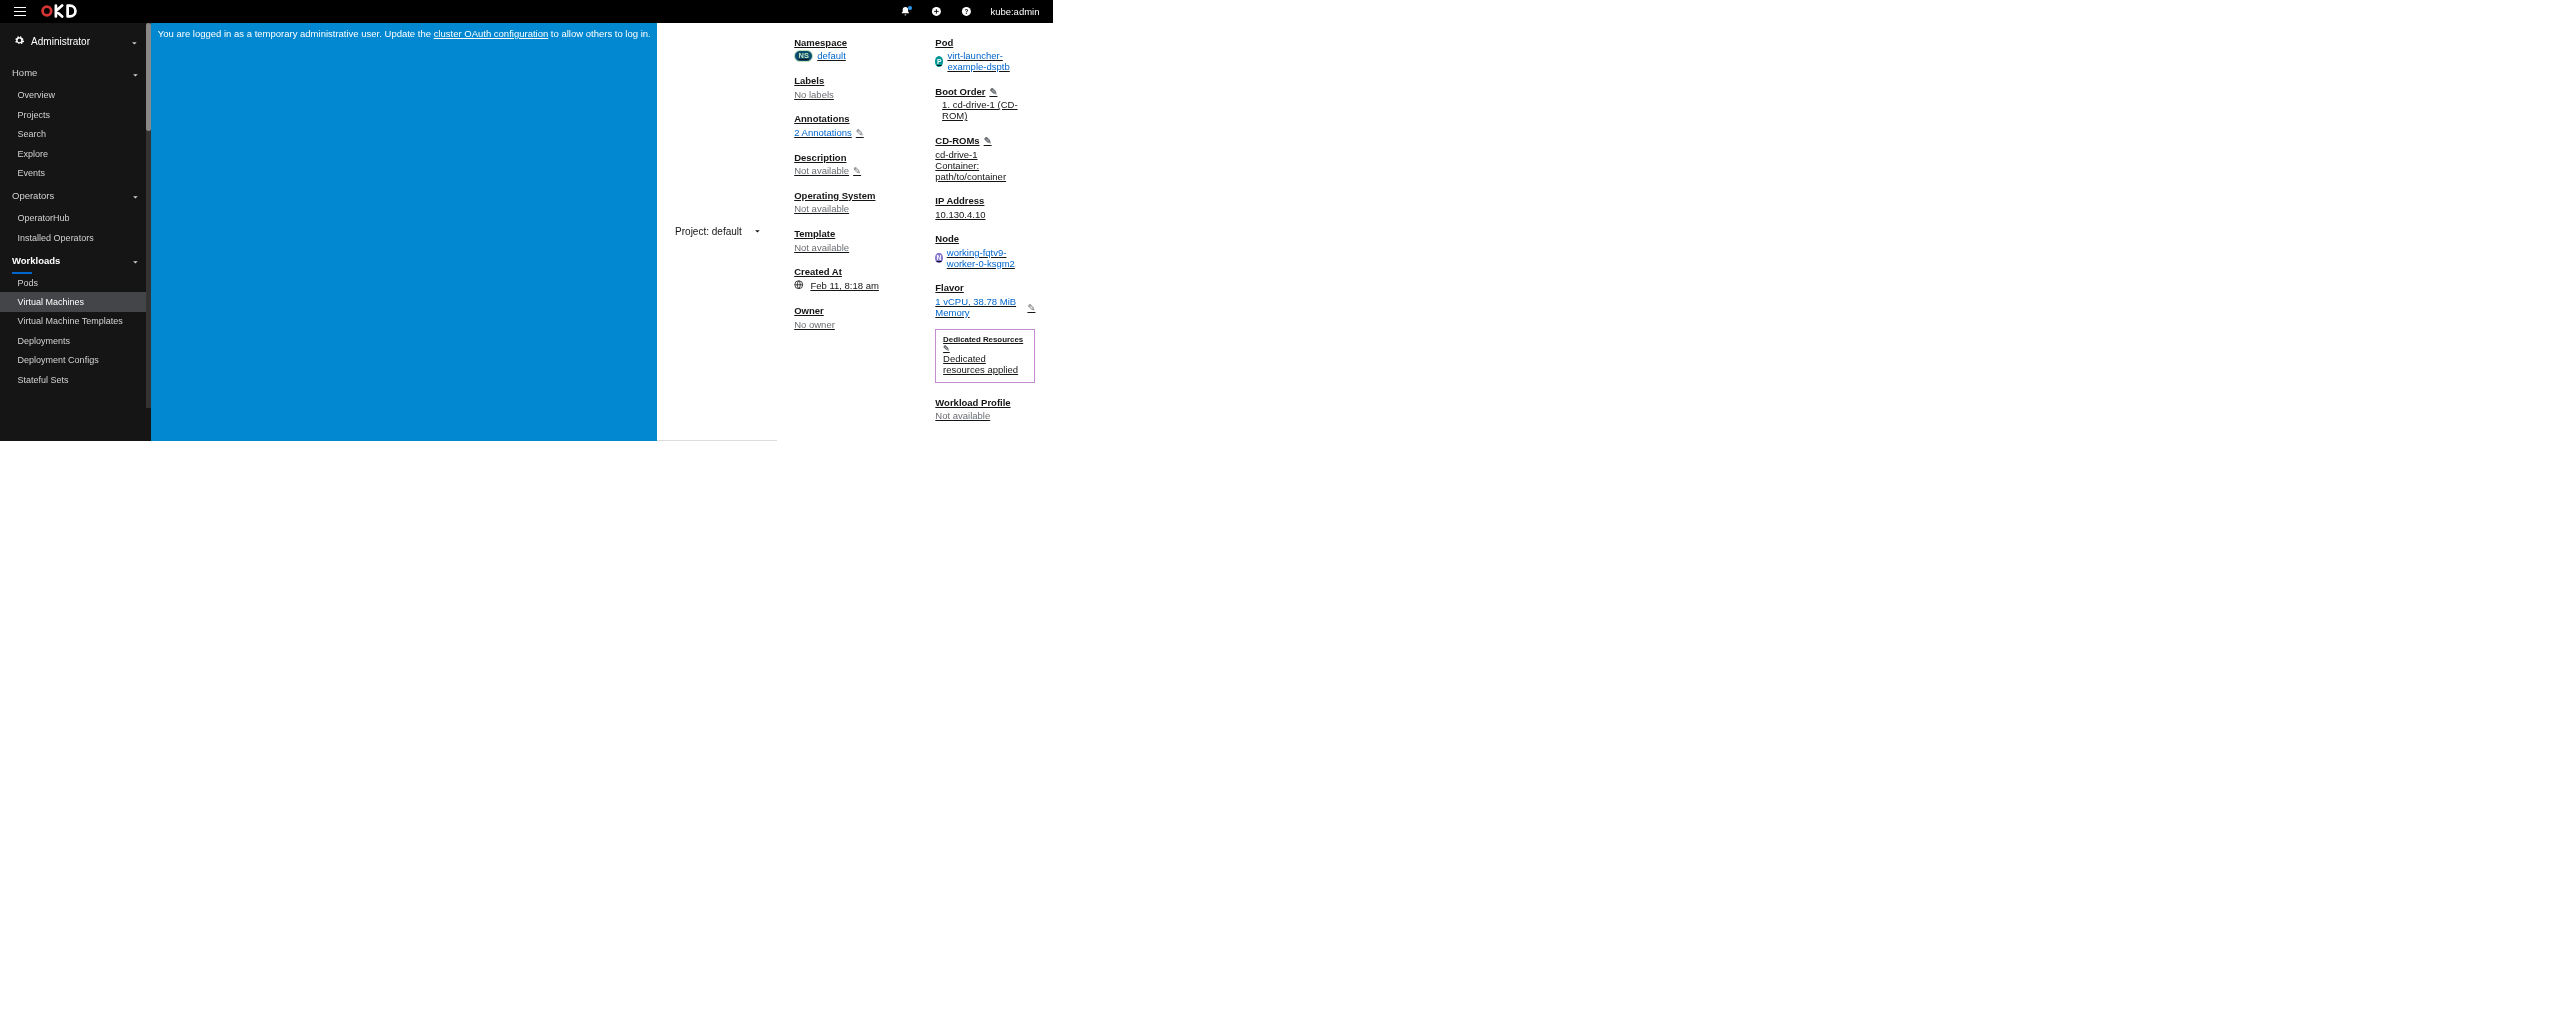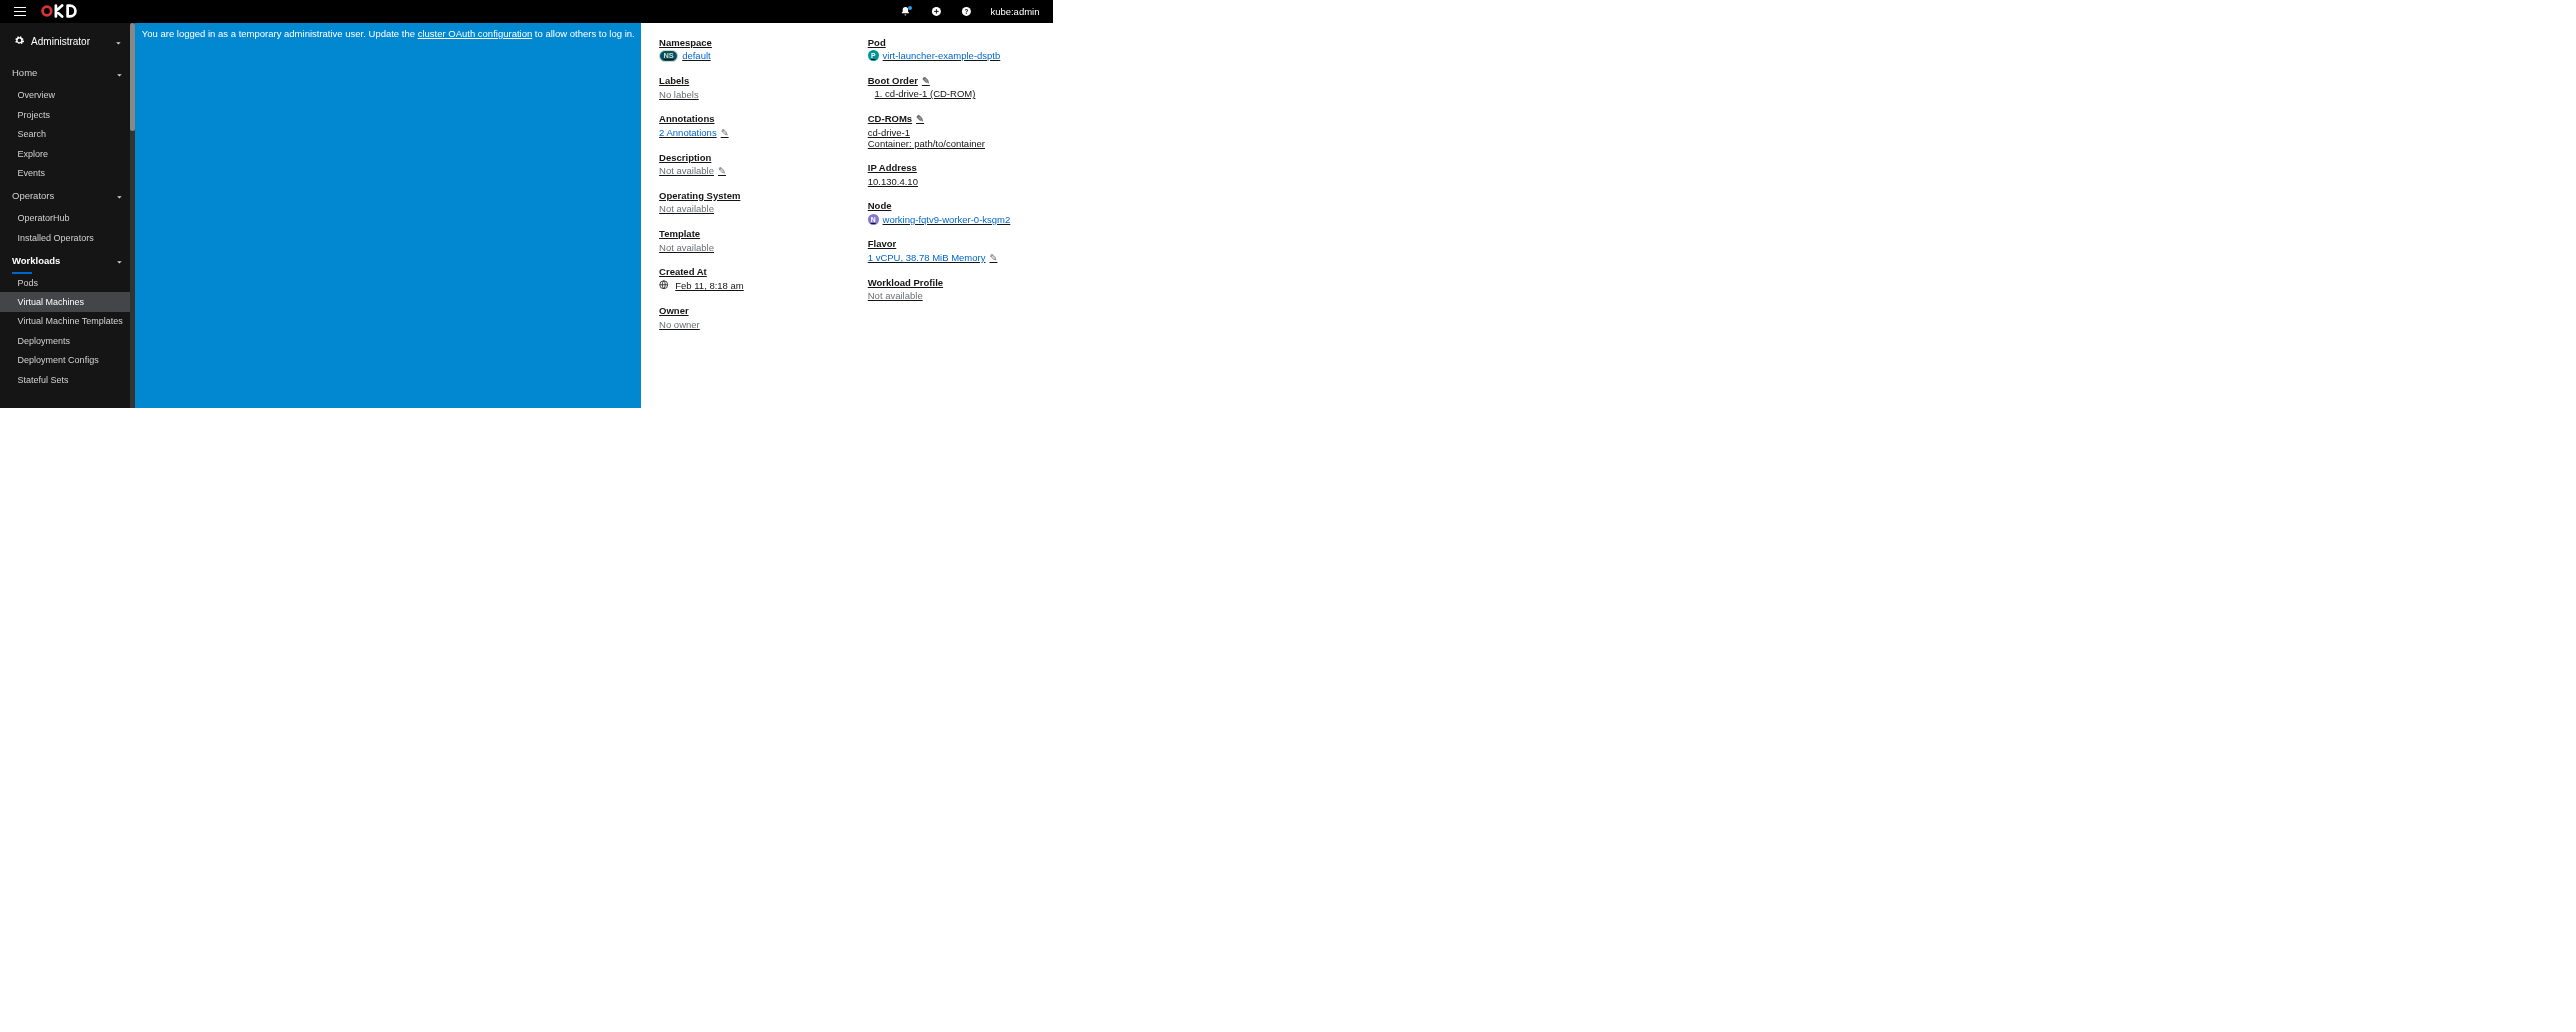--- a/index.html
+++ b/index.html
@@ -12,21 +12,21 @@
   .burger { display:flex; flex-direction:column; gap:2.7px; cursor:pointer; }
   .burger span { width:12px; height:1.4px; background:#fff; }
   .brand svg { height:16px; width:auto; }
   .masthead-right { display:flex; align-items:center; gap:19px; }
   .mast-icon { color:#fff; cursor:pointer; display:flex; align-items:center; }
   .user { color:#fff; font-size:9.5px; cursor:pointer; }
 
   .below-mast { display:flex; }
 
   
-  .sidebar { width:135px; background:#151515; color:#d2d2d2; padding-top:0; flex:none; }
+  .sidebar { width:151px; background:#151515; color:#d2d2d2; padding-top:0; flex:none; }
   .side-scroll { height:calc(423px - 38px); overflow:hidden; position:relative; }
   .perspective { padding:10.8px 13.5px; display:flex; align-items:center; justify-content:space-between; cursor:pointer; color:#fff; height:37px; }
   .perspective-left { display:flex; align-items:center; gap:6.8px; font-size:10px; }
   .section-head { padding:7.4px 12px; display:flex; justify-content:space-between; align-items:center; font-size:9.5px; color:#d2d2d2; cursor:pointer; }
   .section-head.active { color:#fff; font-weight:600; position:relative; }
   .section-head.active::after { content:""; position:absolute; left:12px; right:auto; bottom:-1.4px; width:20px; height:2px; background:#06c; }
   .nav-item { padding:4.7px 12px 4.7px 17.6px; font-size:9px; color:#d2d2d2; cursor:pointer; }
   .nav-item.current { background:#444548; color:#fff; }
   .chev { width:6.8px; height:6.8px; display:inline-block; }
   .chev svg { fill:#d2d2d2; }
@@ -157,20 +157,28 @@
           <div class="scrollbar-handle"></div>
         </div>
    </div>
   </nav>
 
   <div class="main">
     <div class="banner">
       <span>You are logged in as a temporary administrative user. Update the </span><a>cluster OAuth configuration</a><span> to allow others to log in.</span>
     </div>
 
+    <div class="project-bar">
+      <div class="inline">
+        <span>Project: default</span>
+        <span class="caret-down" style="margin-left:8px;"><svg width="6.8" height="6.8" viewBox="0 0 12 12">
+              <path d="M2 4l4 4 4-4z"></path>
+            </svg></span>
+      </div>
+    </div>
 
     <div class="content">
       <div class="cols">
 
         <div class="col">
           <div class="field">
             <h5>Namespace</h5>
             <div class="inline">
               <span class="badge badge-ns">NS</span>
               <a>default</a>
@@ -254,20 +262,27 @@
               <a>working-fqtv9-worker-0-ksgm2</a>
             </div>
           </div>
           <div class="field">
             <h5>Flavor</h5>
             <div class="inline">
               <a>1 vCPU, 38.78 MiB Memory</a>
               <span class="pencil">✎</span>
             </div>
           </div>
+          <div class="highlight-box">
+            <h5>
+              <span>Dedicated Resources</span>
+              <span class="pencil">✎</span>
+            </h5>
+            <div>Dedicated resources applied</div>
+          </div>
           <div class="field">
             <h5>Workload Profile</h5>
             <div class="muted">Not available</div>
           </div>
         </div>
       </div>
     </div>
   </div>
 </div>
 

